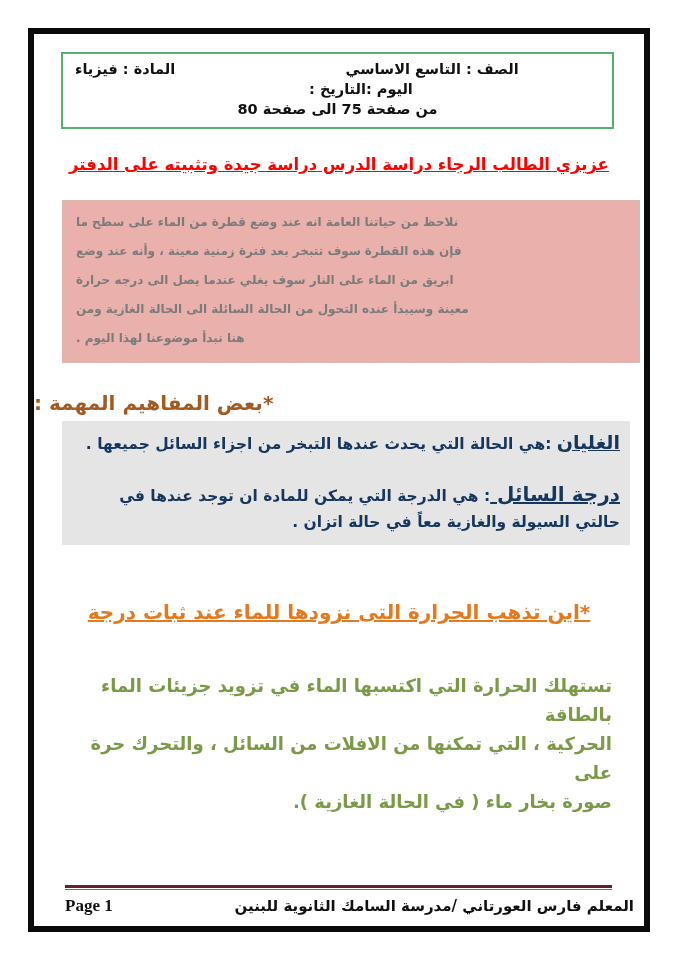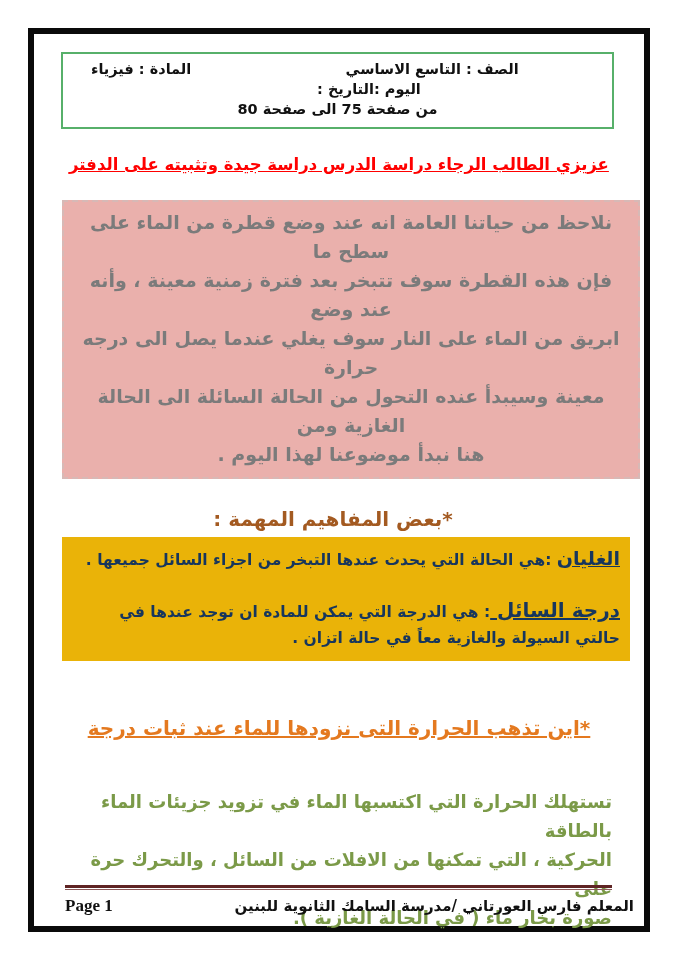--- a/index.html
+++ b/index.html
@@ -9,38 +9,38 @@
        border:6px solid #0a0a0a;box-sizing:border-box;background:#fff;}
   .content{position:relative;width:100%;height:100%;}
 
   
   .info-box{margin:18px 30px 0 27px;border:2px solid #57b06a;
        padding:5px 12px 8px 12px;direction:rtl;font-weight:bold;
        font-size:14.5px;color:#111;line-height:20px;}
   .info-row{display:grid;grid-template-columns:1fr auto 1fr;align-items:baseline;}
   .cell-r{text-align:left;}
   .cell-c{text-align:center;padding:0 8px;}
-  .cell-l{text-align:left;margin-left:16px;}
+  .cell-l{text-align:left;}
 
   
   .notice{margin-top:26px;text-align:center;color:#ff0000;font-weight:bold;
        font-size:16.5px;text-decoration:underline;direction:rtl;}
 
   
   .intro-box{margin:26px 4px 0 28px;background:#eab0ac;border:2px dashed #d7b9b6;
-       padding:6px 12px 8px 12px;direction:rtl;text-align:center;
-       color:#7b7b7b;font-weight:bold;font-size:19px;line-height:29px;
+       padding:6px 12px 8px 12px;direction:rtl;text-align:left;
+       color:#7b7b7b;font-weight:bold;font-size:12px;line-height:29px;
        white-space:pre-line;}
 
   
-  .concepts-heading{margin:28px 12px 0 0;text-align:center;direction:rtl;
+  .concepts-heading{margin:28px 12px 0 0;text-align:left;direction:rtl;
        color:#a35a21;font-weight:bold;font-size:20px;}
 
   
-  .def-box{margin:6px 14px 0 28px;background:#eab308;padding:8px 10px 10px 10px;
+  .def-box{margin:6px 14px 0 28px;background:#e5e5e5;padding:8px 10px 10px 10px;
        direction:rtl;text-align:right;color:#17365d;font-weight:bold;}
   .def-line{font-size:15.5px;line-height:26px;}
   .def-line + .def-line{margin-top:24px;}
   .term{font-size:19px;text-decoration:underline;}
   .term-big{font-size:20px;text-decoration:underline;}
 
   
   .question{margin-top:50px;text-align:center;direction:rtl;
        color:#e4791f;font-weight:bold;font-size:20px;line-height:34px;}
   .question div{text-decoration:underline;}

